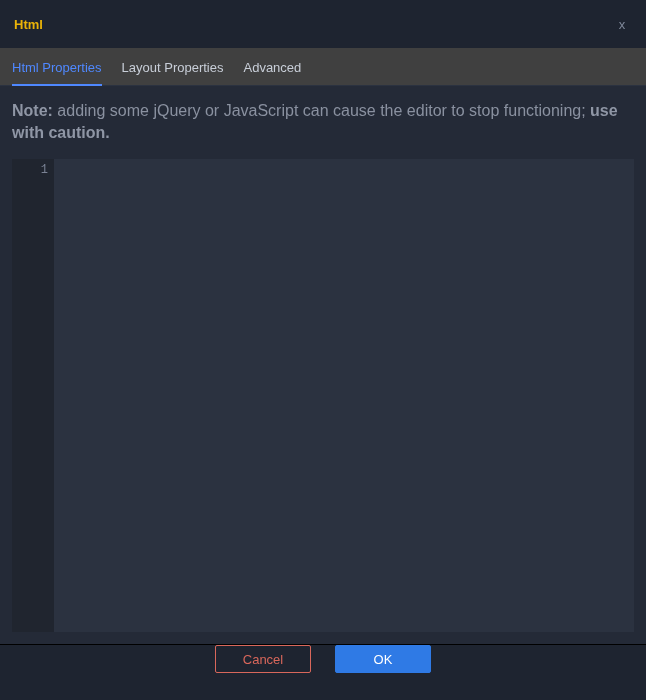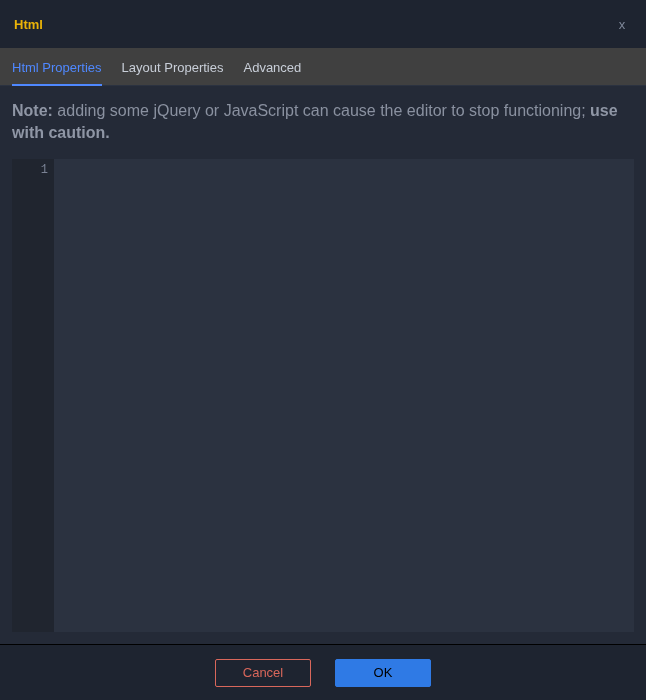--- a/index.html
+++ b/index.html
@@ -91,21 +91,21 @@
   }
   .code {
     flex: 1;
     background: #2b3240;
   }
   .footer {
     height: 56px;
     background: #1e2430;
     border-top: 1px solid #000;
     display: flex;
-    align-items: center;
+    align-items: flex-start;
     justify-content: center;
     gap: 24px;
   }
   .btn {
     min-width: 96px;
     height: 28px;
     border-radius: 2px;
     font-size: 13px;
     cursor: pointer;
     display: inline-flex;
@@ -114,21 +114,21 @@
     border: 1px solid transparent;
   }
   .btn-cancel {
     background: transparent;
     border-color: #d9675b;
     color: #d9675b;
   }
   .btn-ok {
     background: #2f7ae5;
     border-color: #2f7ae5;
-    color: #000000;
+    color: #ffffff;
   }
 </style>
 </head>
 <body>
 
 <div class="titlebar">
   <div class="title">Html</div>
   <div class="close">x</div>
 </div>
 

